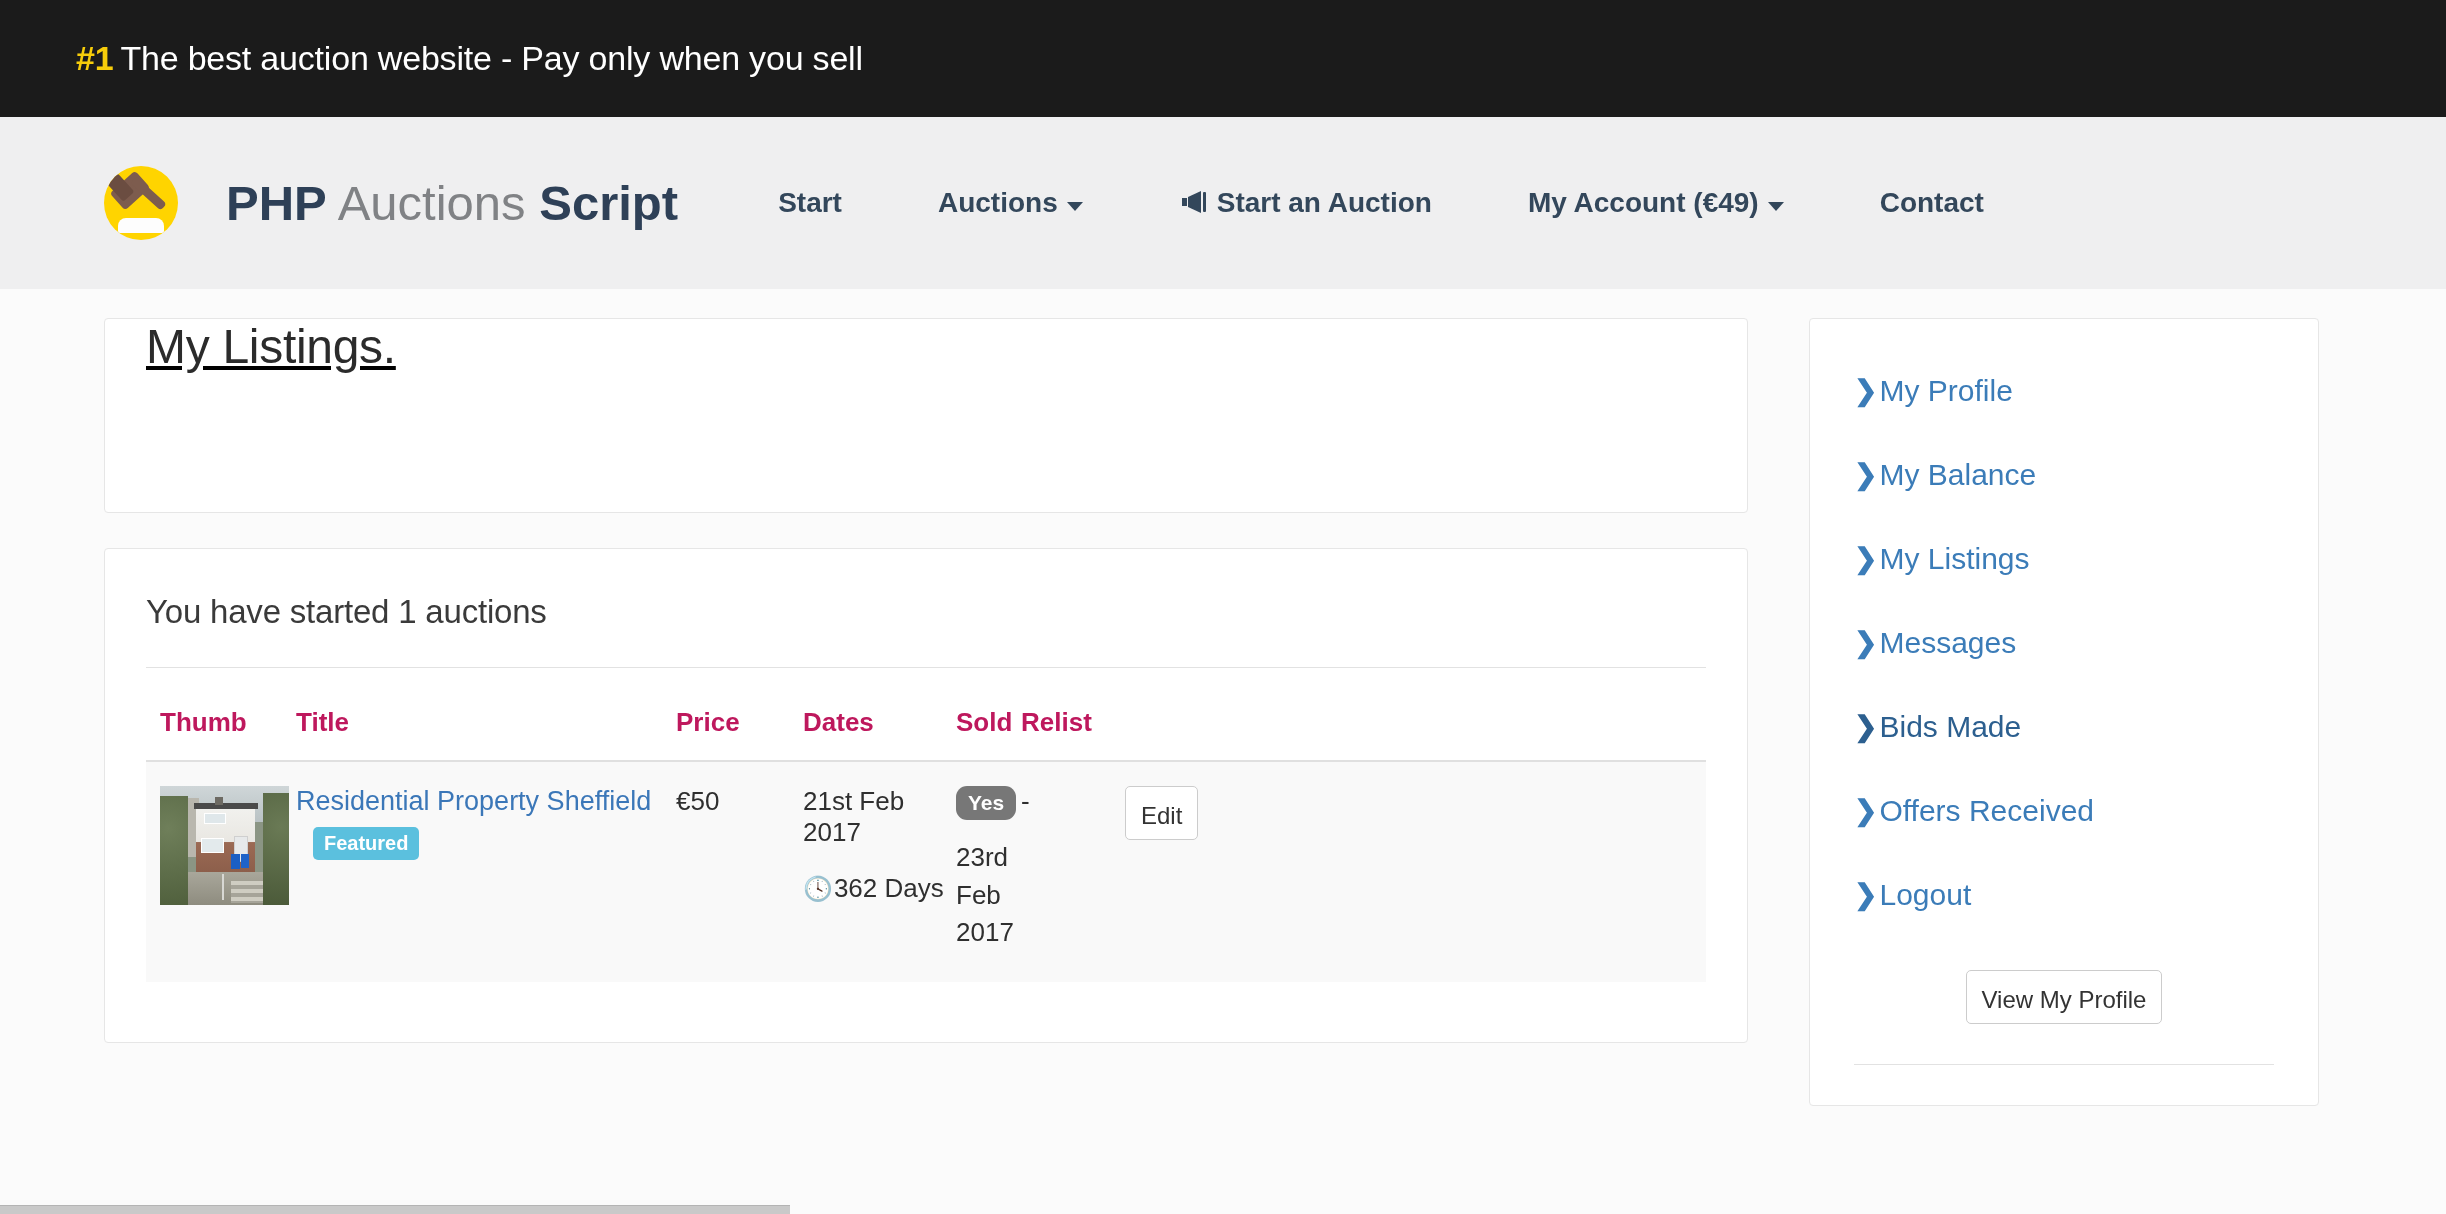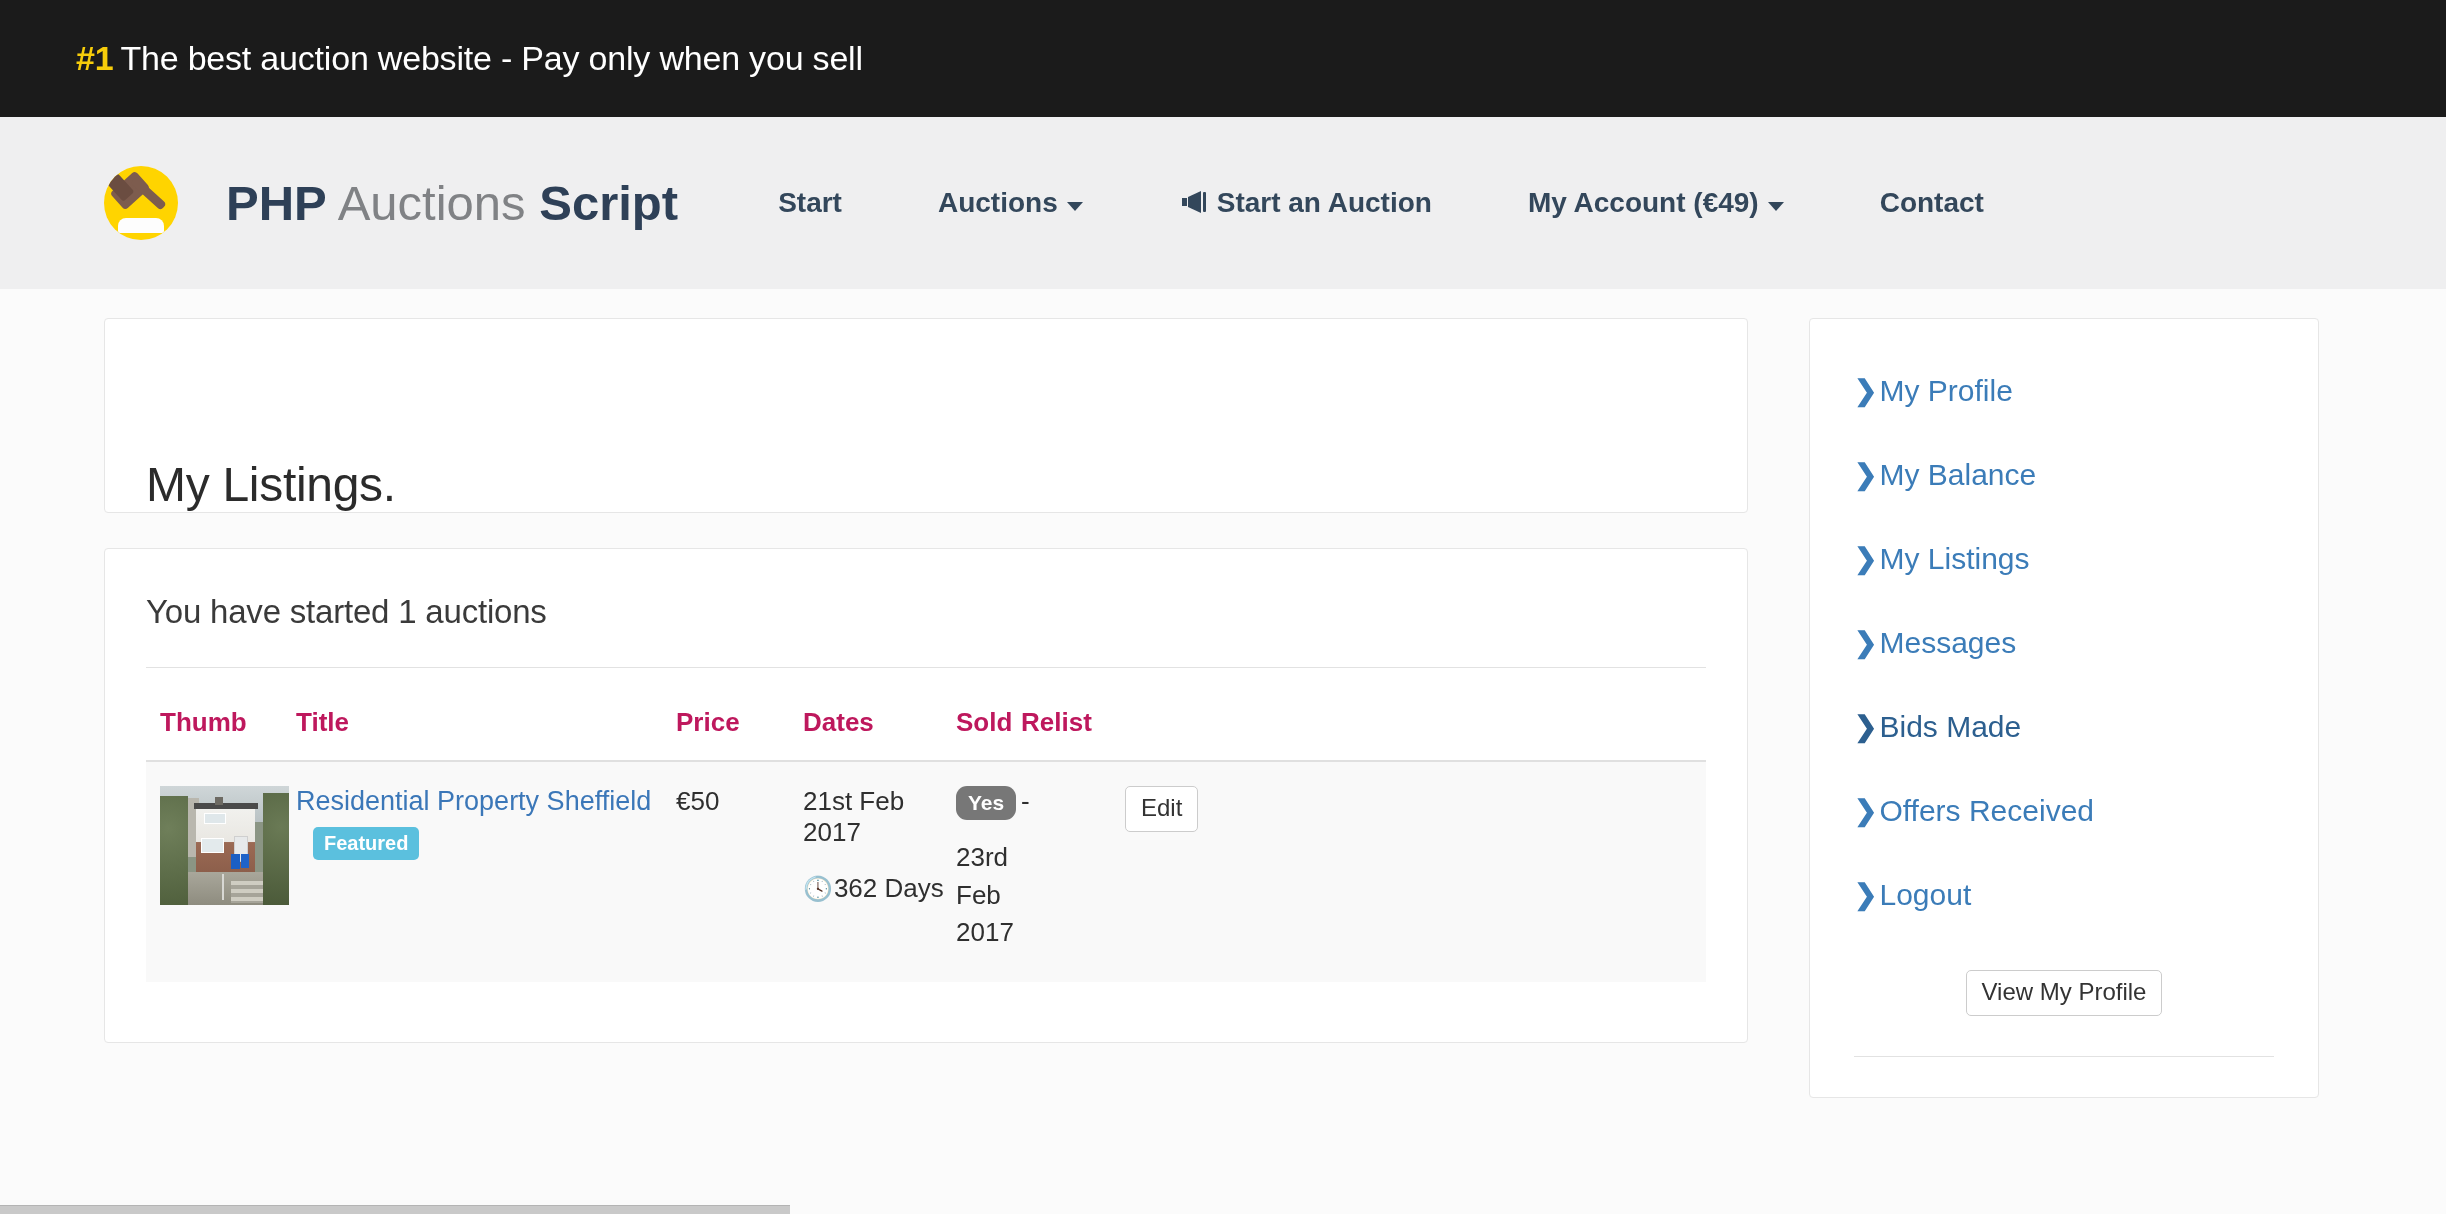--- a/index.html
+++ b/index.html
@@ -152,22 +152,23 @@
 
   .panel {
     background: #ffffff;
     border: 1px solid #e6e6e6;
     border-radius: 4px;
   }
 
   .panel-title {
     height: 195px;
     display: flex;
-    align-items: flex-end;
+    align-items: flex-start;
     padding-left: 41px;
+    text-decoration: underline;
   }
   .panel-title h1 {
     font-size: 48px;
     font-weight: 300;
     color: #2b2b2b;
     letter-spacing: -0.3px;
   }
 
   .panel-list { margin-top: 35px; padding: 44px 41px 60px 41px; }
 
@@ -271,21 +272,21 @@
   .dates-line2 { display: block; margin-top: 25px; white-space: nowrap; }
   .clock-icon { font-size: 24px; margin-right: 1px; }
   .sold-text { display: block; margin-top: 19px; line-height: 1.45; }
 
   .btn {
     background: #ffffff;
     border: 1px solid #cccccc;
     border-radius: 5px;
     color: #333333;
     font-size: 24px;
-    padding: 8px 15px 10px 15px;
+    padding: 16px 15px 10px 15px;
     font-family: "Liberation Sans", sans-serif;
     cursor: pointer;
     line-height: 1.1;
   }
   td.col-act { text-align: left; padding-right: 0; }
 
   
   .panel-side { padding: 55px 44px 40px 44px; }
   .side-link {
     display: flex;

